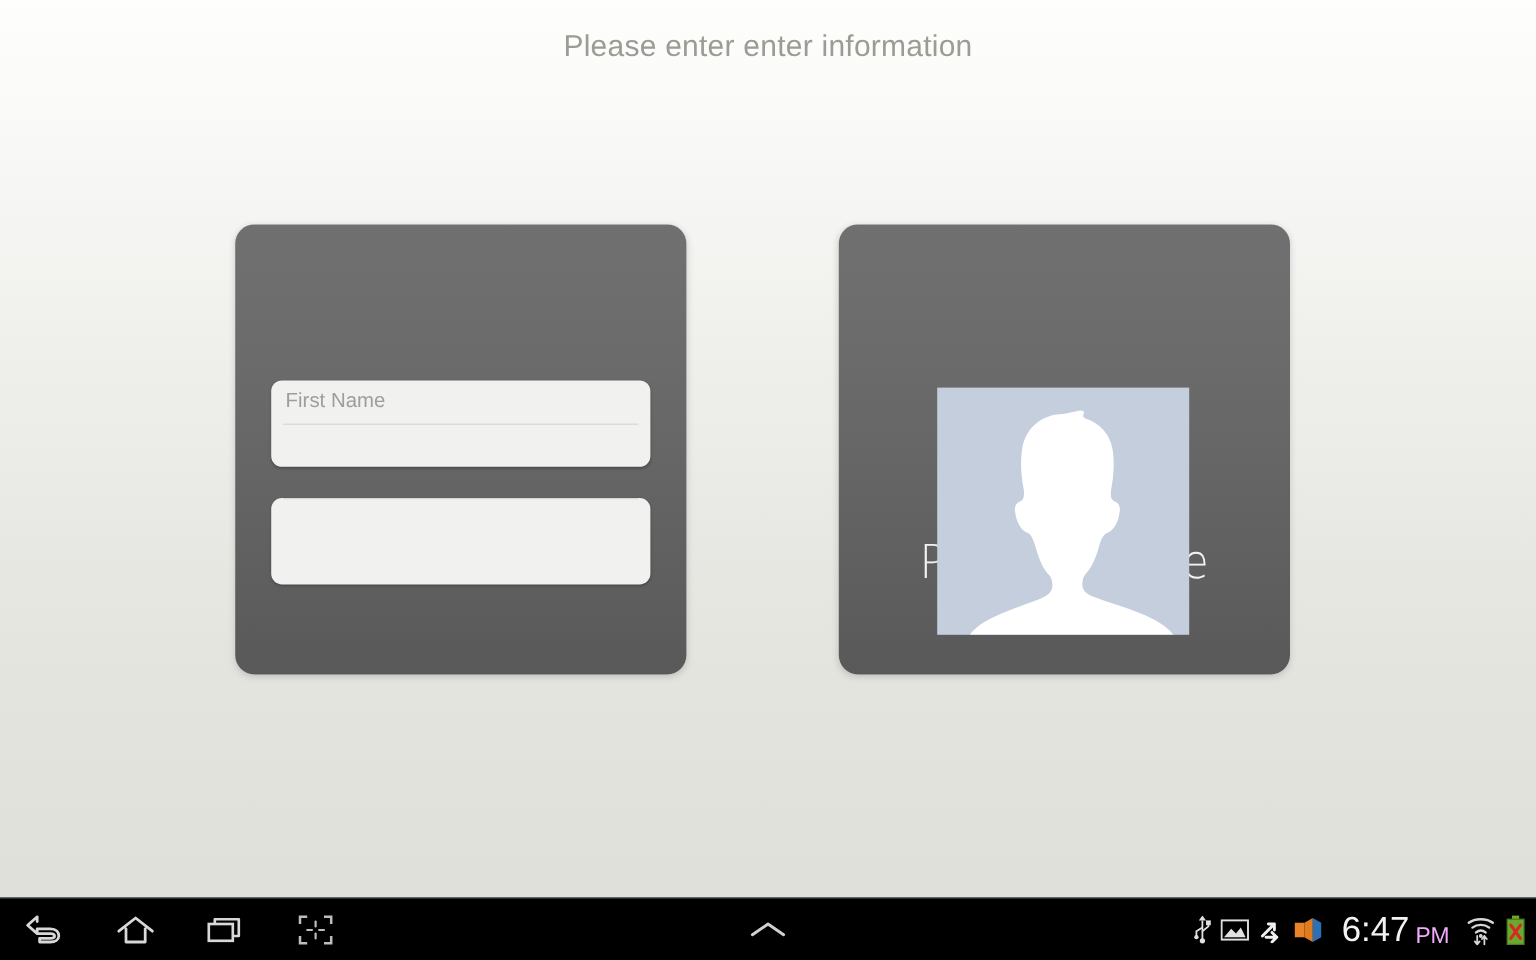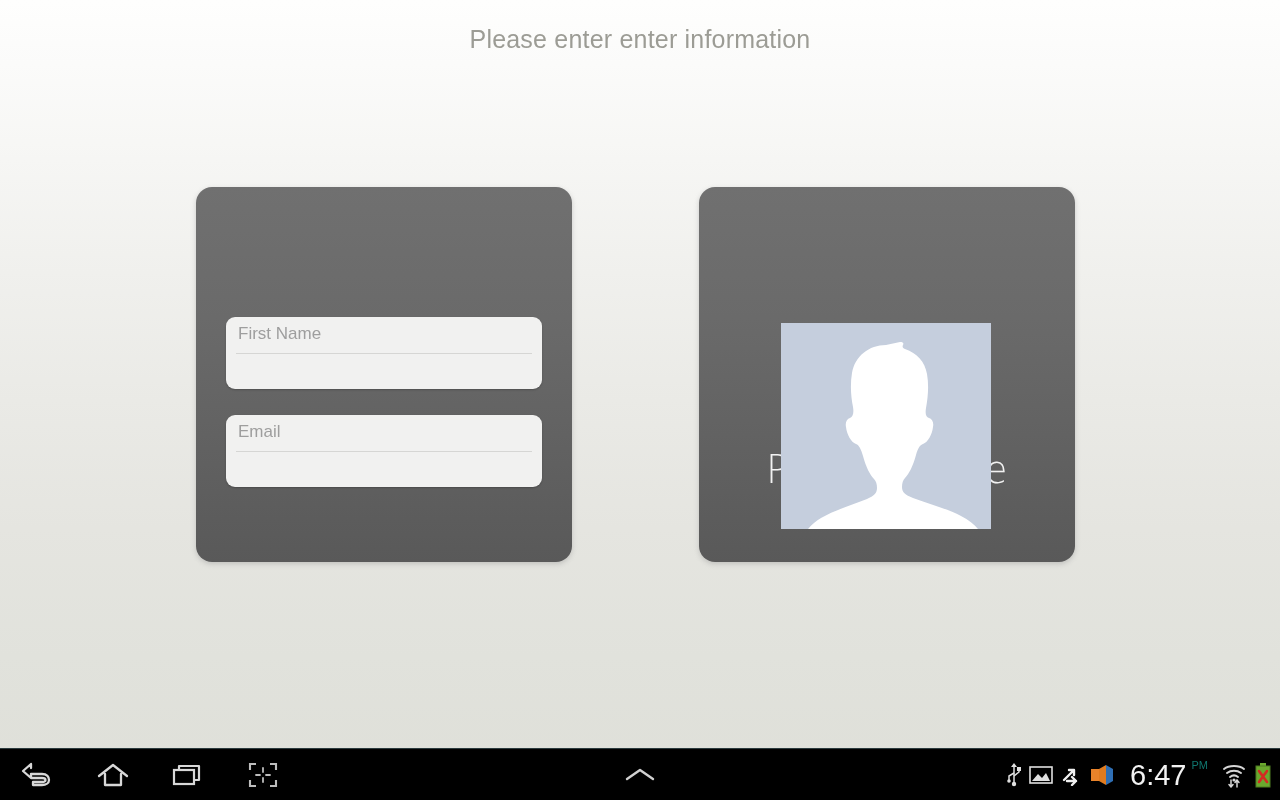--- a/index.html
+++ b/index.html
@@ -203,47 +203,46 @@
     height: 52px;
     display: flex;
     align-items: center;
     gap: 7px;
   }
 
   .status-icon { display: flex; align-items: center; }
 
   #clock {
     display: flex;
-    align-items: flex-start;
+    align-items: flex-end;
     gap: 5px;
     margin: 0 6px 0 8px;
     color: #f2f2f2;
     font-family: "Liberation Sans", sans-serif;
   }
 
   #clock-time { font-size: 29px; letter-spacing: 0px; }
-  #clock-meridiem { font-size: 11px; color: #0f766e; }
+  #clock-meridiem { font-size: 19px; color: #f0abfc; }
 </style>
 </head>
 <body>
 
 <div id="screen">
 
   <div id="page-title">Please enter enter information</div>
 
   <div class="card" id="info-card">
     <div class="card-heading" id="info-heading">Information</div>
 
     <div class="field-group" id="group-name">
       <input class="field" type="text" placeholder="First Name" style="">
       <div class="field-divider"></div>
     </div>
 
     <div class="field-group" id="group-creds">
-      <input class="field" type="text" placeholder="Email" style="">
       <div class="field-divider"></div>
     </div>
   </div>
 
   <div class="card" id="photo-card">
     <div class="card-heading" id="photo-heading">ProfilePicture</div>
 
     <div id="profile-image">
       <svg viewBox="0 0 210 206" preserveAspectRatio="xMidYMax meet">
         <path fill="#ffffff" d="

